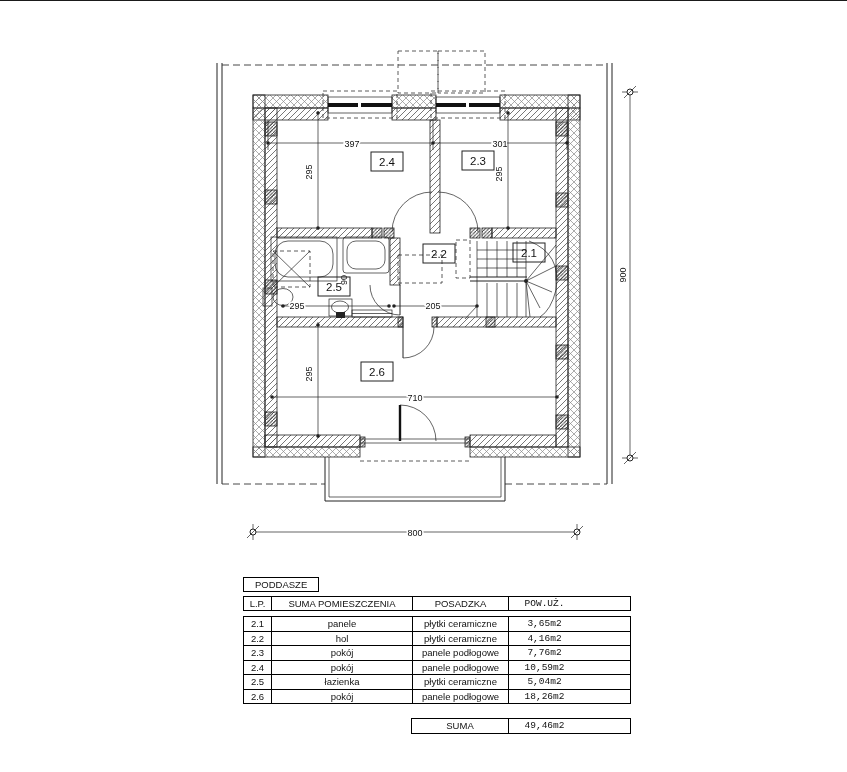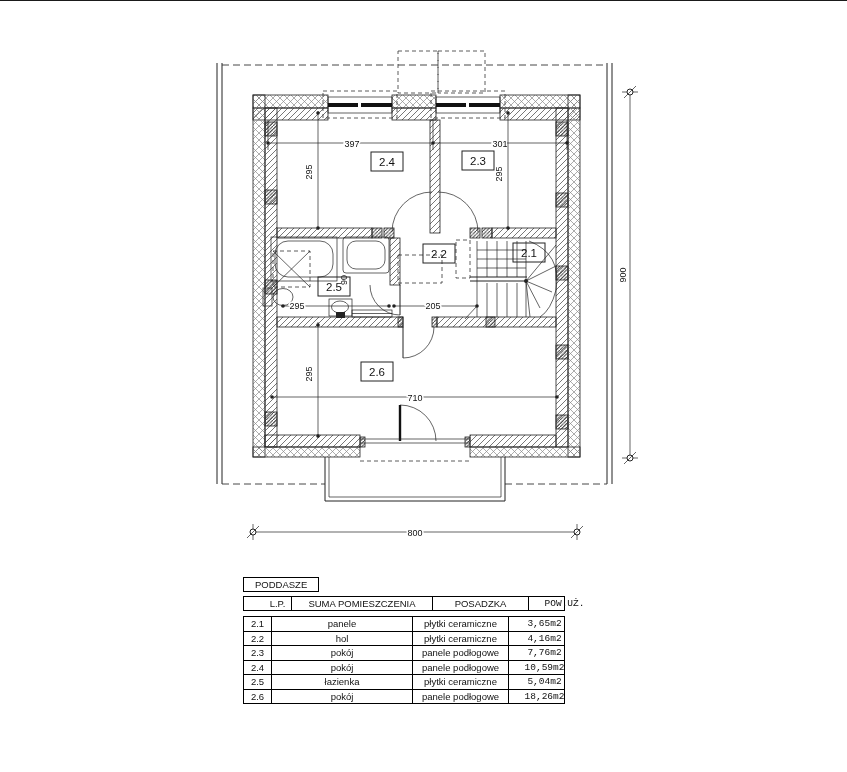--- a/index.html
+++ b/index.html
@@ -12,24 +12,24 @@
   svg .thick{stroke:#111;stroke-width:2.4;fill:none;}
   svg .dash{stroke:#333;stroke-width:.9;fill:none;stroke-dasharray:7 4;}
   svg .dash2{stroke:#333;stroke-width:.8;fill:none;stroke-dasharray:4 3;}
   svg .wall{stroke:#222;stroke-width:.8;}
   svg text{font-family:"Liberation Sans","DejaVu Sans",sans-serif;fill:#111;}
   svg .dimtx{font-size:9px;text-anchor:middle;stroke:#fff;stroke-width:3px;paint-order:stroke;}
   svg .rltx{font-size:11.5px;text-anchor:middle;}
   svg .dot{fill:#222;stroke:none;}
   svg .mark{fill:#fff;stroke:#222;stroke-width:1;}
   
-  .legend{position:absolute;left:243px;top:577px;width:322px;font-size:9.5px;}
+  .legend{position:absolute;left:243px;top:577px;width:388px;font-size:9.5px;}
   .lg-title{display:inline-block;border:1px solid #000;padding:0 11px;height:13px;line-height:13px;}
   .lg-header,.row,.lg-sum{display:grid;}
-  .lg-header{grid-template-columns:28px 141px 96px 71px;border:1px solid #000;margin-top:4px;height:13px;line-height:13px;padding-left:20px;}
+  .lg-header{grid-template-columns:28px 141px 96px 71px;border:1px solid #000;margin-top:4px;height:13px;line-height:13px;}
   .lg-body{border:1px solid #000;margin-top:5px;}
   .row{grid-template-columns:28px 141px 96px 71px;height:13.5px;line-height:13.5px;border-bottom:1px solid #000;}
   .row:last-child{border-bottom:none;}
   .c{border-right:1px solid #000;text-align:center;overflow:hidden;white-space:nowrap;}
   .c.last{border-right:none;font-family:Liberation Mono, monospace;}
   .lg-sum{grid-template-columns:97px 71px;border:1px solid #000;margin-left:168px;margin-top:14px;height:14px;line-height:14px;}
 </style>
 </head>
 <body>
 
@@ -345,13 +345,17 @@
       <div class="c last">5,04m2</div>
     </div>
     <div class="row">
       <div class="c">2.6</div>
       <div class="c">pokój</div>
       <div class="c">panele podłogowe</div>
       <div class="c last">18,26m2</div>
     </div>
   </div>
 
+  <div class="lg-sum">
+    <div class="c">SUMA</div>
+    <div class="c last">49,46m2</div>
+  </div>
 </div>
 
 </body></html>

